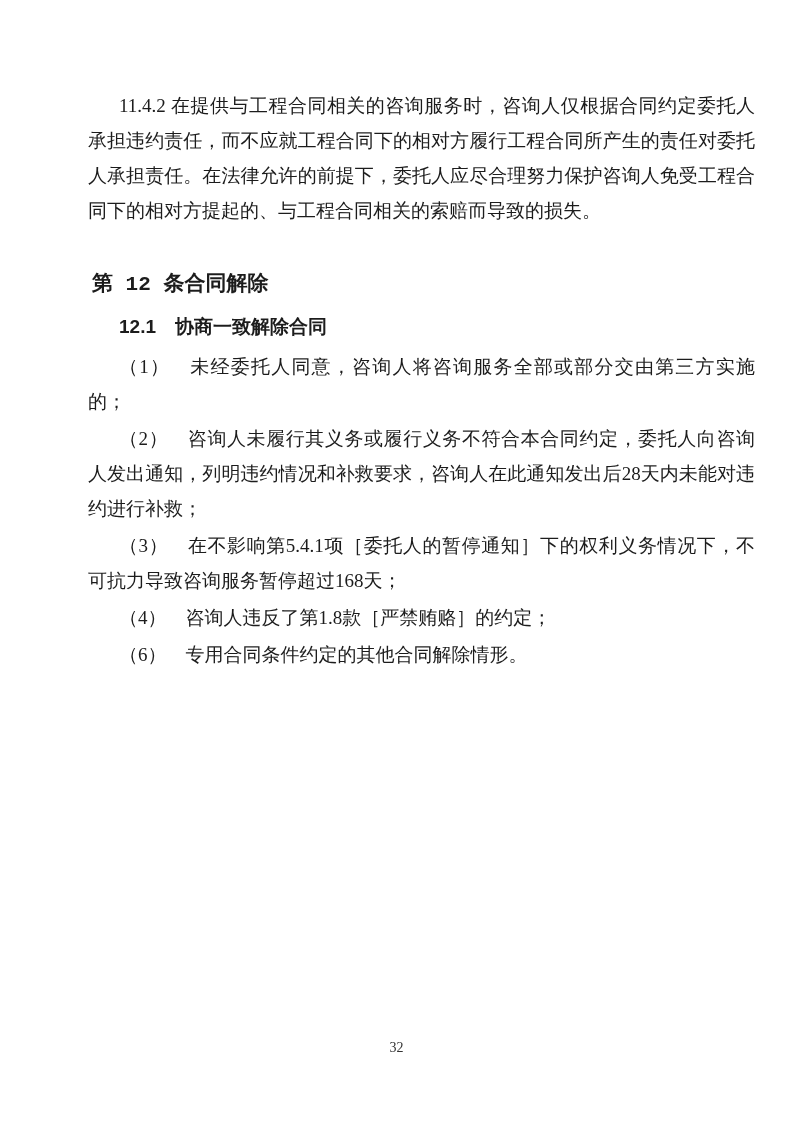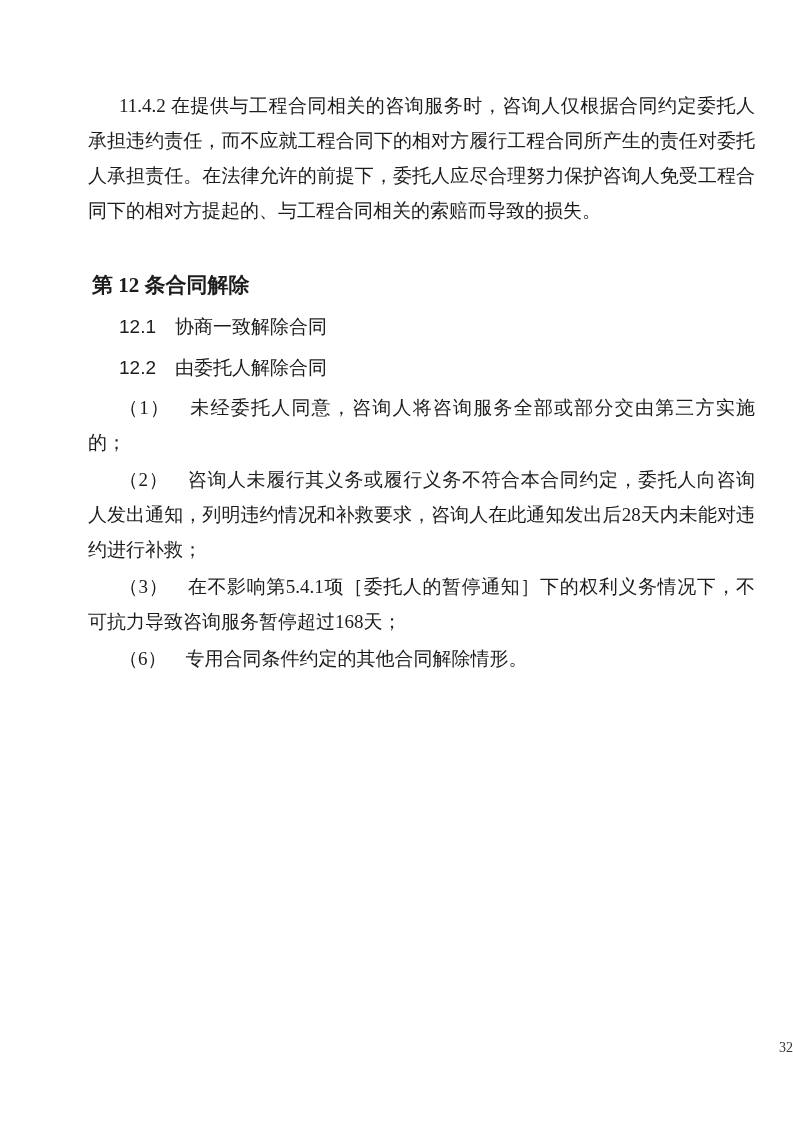--- a/index.html
+++ b/index.html
@@ -23,55 +23,55 @@
     font-size: 19px;
     line-height: 35px;
     margin: 2px 0;
     text-align: justify;
     text-justify: inter-ideograph;
   }
   .content p.para {
     text-indent: 31px;
   }
   .content .h1 {
-    font-family: Liberation Serif, serif;
+    font-family: Liberation Mono, monospace;
     font-weight: bold;
     font-size: 21px;
     line-height: 40px;
     margin: 37px 0 2px 4px;
     text-indent: 0;
   }
   .content .h2 {
     font-family: "Liberation Sans", "DejaVu Sans", sans-serif;
-    font-weight: normal;
+    font-weight: bold;
     font-size: 19px;
     line-height: 38px;
     margin: 3px 0 3px 31px;
     text-indent: 0;
   }
   .page-number {
     position: absolute;
     left: 0;
     right: 0;
     top: 1038px;
-    text-align: right;
+    text-align: center;
     font-size: 14px;
     line-height: 20px;
     color: #333333;
     font-family: "Liberation Serif", "DejaVu Serif", serif;
   }
 </style>
 </head>
 <body>
 
 <div class="page">
   <main class="content" id="content">
       <p class="para">11.4.2 在提供与工程合同相关的咨询服务时，咨询人仅根据合同约定委托人承担违约责任，而不应就工程合同下的相对方履行工程合同所产生的责任对委托人承担责任。在法律允许的前提下，委托人应尽合理努力保护咨询人免受工程合同下的相对方提起的、与工程合同相关的索赔而导致的损失。</p>
       <p class="h1">第 12 条合同解除</p>
       <p class="h2">12.1　协商一致解除合同</p>
-      <p class="h2">12.2　由委托人解除合同</p>
       <p class="para">（1）　未经委托人同意，咨询人将咨询服务全部或部分交由第三方实施的；</p>
       <p class="para">（2）　咨询人未履行其义务或履行义务不符合本合同约定，委托人向咨询人发出通知，列明违约情况和补救要求，咨询人在此通知发出后28天内未能对违约进行补救；</p>
       <p class="para">（3）　在不影响第5.4.1项［委托人的暂停通知］下的权利义务情况下，不可抗力导致咨询服务暂停超过168天；</p>
+      <p class="para">（4）　咨询人违反了第1.8款［严禁贿赂］的约定；</p>
       <p class="para">（6）　专用合同条件约定的其他合同解除情形。</p>
     </main>
   <footer class="page-number">32</footer>
 </div>
 
 </body></html>

